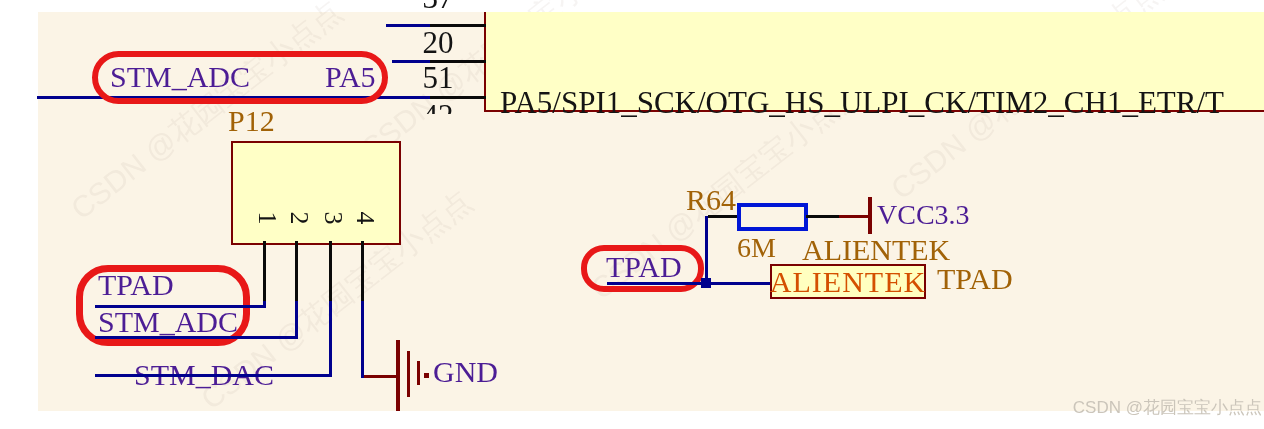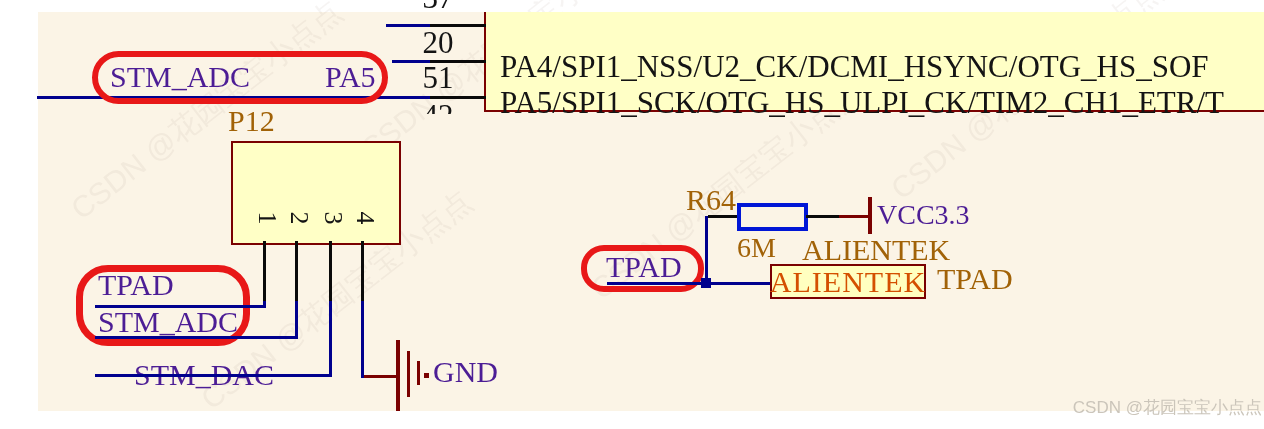--- a/index.html
+++ b/index.html
@@ -66,21 +66,20 @@
 
   <div class="canvas abs"></div>
 
   <span class="diagwm" style="left:40px;top:90px;">CSDN @花园宝宝小点点</span>
   <span class="diagwm" style="left:330px;top:30px;">CSDN @花园宝宝小点点</span>
   <span class="diagwm" style="left:170px;top:280px;">CSDN @花园宝宝小点点</span>
   <span class="diagwm" style="left:560px;top:170px;">CSDN @花园宝宝小点点</span>
   <span class="diagwm" style="left:860px;top:70px;">CSDN @花园宝宝小点点</span>
 
   <div class="icblock">
-    <div class="icrow" style="top:39px;">PA4/SPI1_NSS/U2_CK/DCMI_HSYNC/OTG_HS_SOF</div>
     <div class="icrow" style="top:75px;">PA5/SPI1_SCK/OTG_HS_ULPI_CK/TIM2_CH1_ETR/T</div>
   </div>
 
   <div class="numclip" style="top:0;height:14px;">
     <div class="pinnum" style="left:0;top:-18px;">37</div>
   </div>
   <div class="pinnum" style="left:415px;top:27px;">20</div>
   <div class="pinnum" style="left:415px;top:62px;">51</div>
   <div class="numclip" style="top:100px;height:14px;">
     <div class="pinnum" style="left:0;top:0;">42</div>

